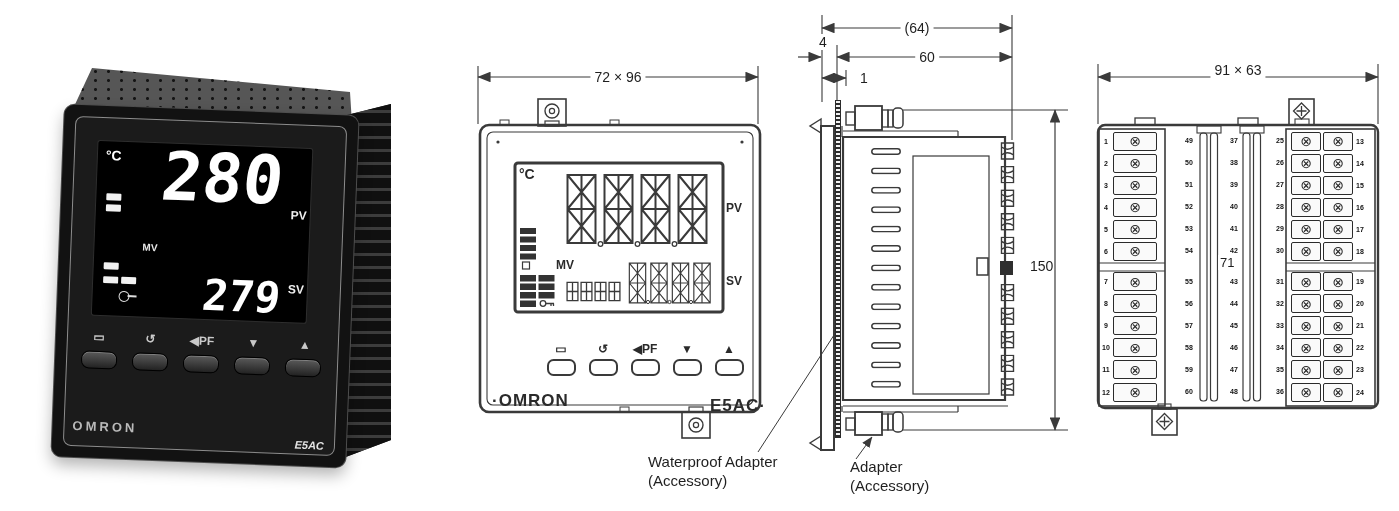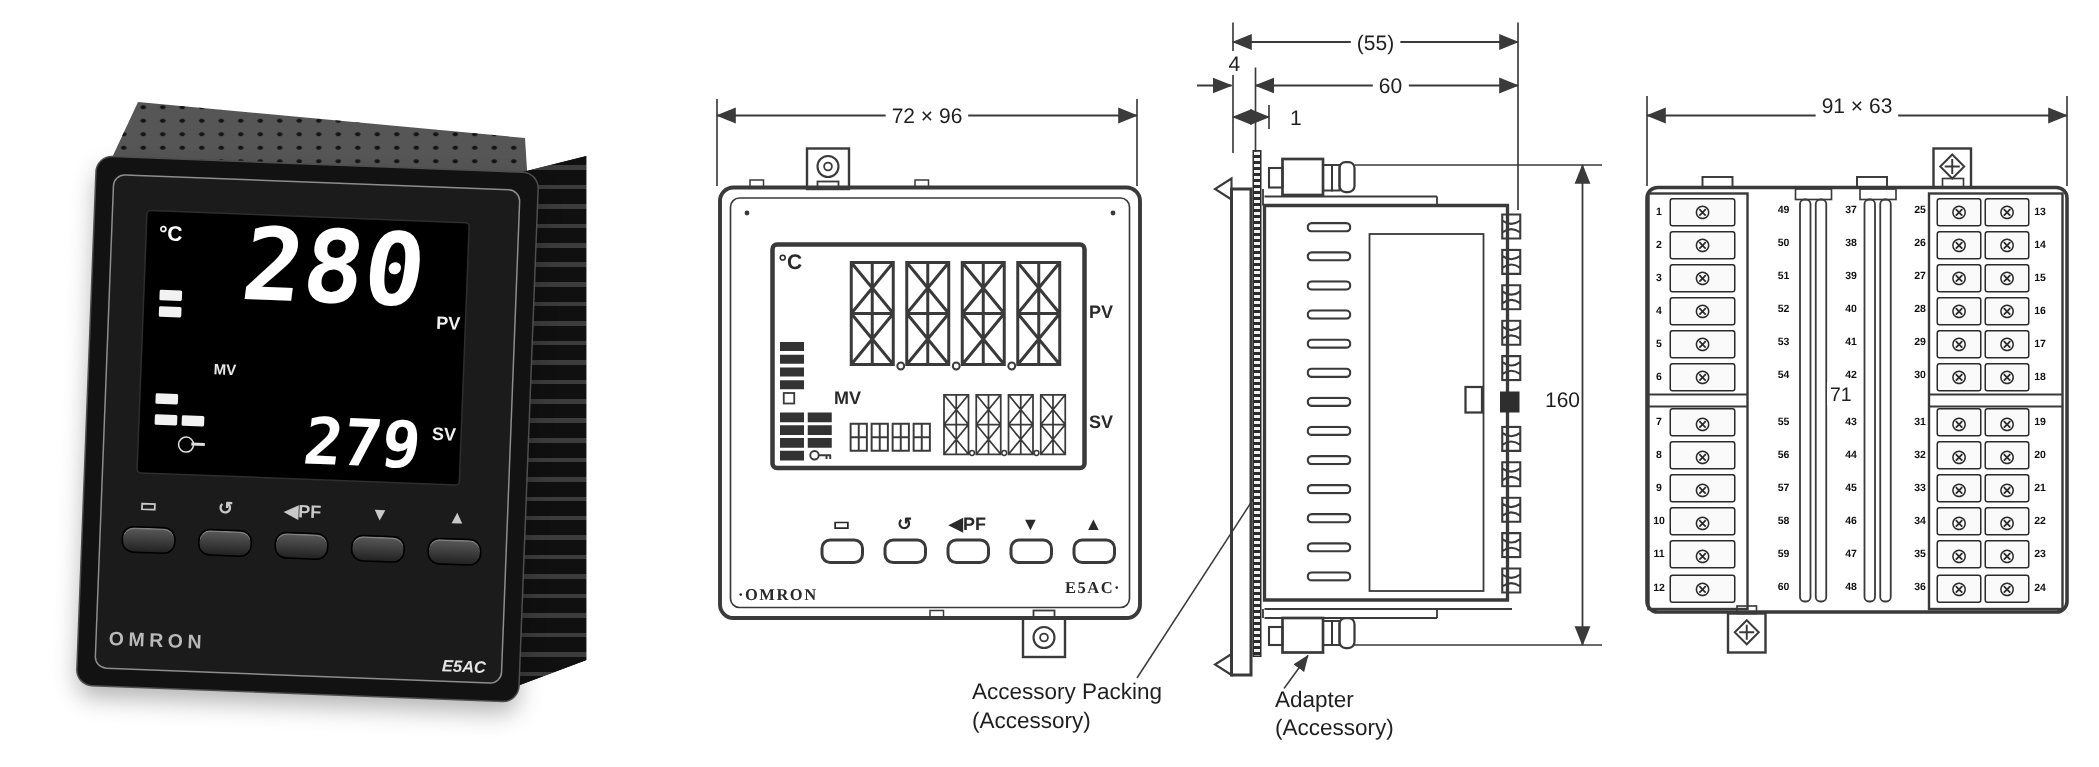--- a/index.html
+++ b/index.html
@@ -58,21 +58,21 @@
   .p-glyphs span{width:34px;text-align:center;color:#c9c9c9;font-size:12px;font-weight:bold;}
   .p-caps{position:absolute;left:14px;top:233px;width:240px;display:flex;justify-content:space-between;}
   .p-caps div{width:34px;height:16px;border-radius:8px;background:linear-gradient(#5a5a5a,#222);
         border:1px solid #000;box-shadow:inset 0 1px 0 #808080;}
   .p-brand{position:absolute;left:8px;bottom:12px;color:#b9b9b9;font-size:13px;font-weight:bold;letter-spacing:3px;}
   .p-model{position:absolute;right:10px;bottom:3px;color:#e4e4e4;font-size:11px;font-weight:bold;font-style:italic;}
 
   
   .fv-txt{font-weight:bold;font-size:12px;color:#2a2a2a;}
   .fv-glyph{position:absolute;transform:translateX(-50%);font-size:12px;font-weight:bold;color:#2a2a2a;}
-  .brand-sm{font-size:11px;font-weight:bold;letter-spacing:1px;color:#2a2a2a;font-family:Liberation Serif, serif;}
+  .brand-sm{font-size:17px;font-weight:bold;letter-spacing:1px;color:#2a2a2a;}
 </style>
 </head>
 <body>
 
 <div id="canvas">
 
   <svg class="draw" width="1399" height="511" viewBox="0 0 1399 511">
     <defs>
       <marker id="arr" viewBox="0 0 10 8" refX="9.5" refY="4" markerWidth="11" markerHeight="9" orient="auto-start-reverse">
           <path d="M0,0 L10,4 L0,8 Z" fill="#3a3a3a"></path>
@@ -303,30 +303,30 @@
   <div class="lbl fv-txt" style="left:519px;top:166px;font-size:14px;">°C</div>
   <div class="lbl fv-txt" style="left:726px;top:201px;">PV</div>
   <div class="lbl fv-txt" style="left:556px;top:258px;">MV</div>
   <div class="lbl fv-txt" style="left:726px;top:274px;">SV</div>
   <span class="fv-glyph" style="left:561px;top:342px;">▭</span>
   <span class="fv-glyph" style="left:603px;top:342px;">↺</span>
   <span class="fv-glyph" style="left:645px;top:342px;">◀PF</span>
   <span class="fv-glyph" style="left:687px;top:342px;">▼</span>
   <span class="fv-glyph" style="left:729px;top:342px;">▲</span>
   <div class="lbl brand-sm" style="left:492px;top:391px;">·OMRON</div>
-  <div class="lbl brand-sm" style="left:710px;top:386px;">E5AC·</div>
+  <div class="lbl brand-sm" style="left:710px;top:396px;">E5AC·</div>
 
   <div class="hatch"></div>
-  <div class="lbl dim ctr" style="left:917px;top:20px;">(55)</div>
+  <div class="lbl dim ctr" style="left:917px;top:20px;">(64)</div>
   <div class="lbl dim" style="left:818px;top:34px;padding:0 1px;">4</div>
   <div class="lbl dim ctr" style="left:927px;top:49px;">60</div>
   <div class="lbl dim" style="left:856px;top:70px;background:none;">1</div>
-  <div class="lbl dim" style="left:1026px;top:258px;background:none;">160</div>
+  <div class="lbl dim" style="left:1026px;top:258px;background:none;">150</div>
   <div class="lbl ann" style="left:648px;top:452px;">
-    <div>Accessory Packing</div>
+    <div>Waterproof Adapter</div>
     <div>(Accessory)</div>
   </div>
   <div class="lbl ann" style="left:850px;top:457px;">
     <div>Adapter</div>
     <div>(Accessory)</div>
   </div>
 
   <div class="lbl dim ctr" style="left:1238px;top:62px;">91 × 63</div>
   <div class="lbl" style="left:1218px;top:255px;font-size:13px;background:#fff;padding:0 2px;">71</div>
 

